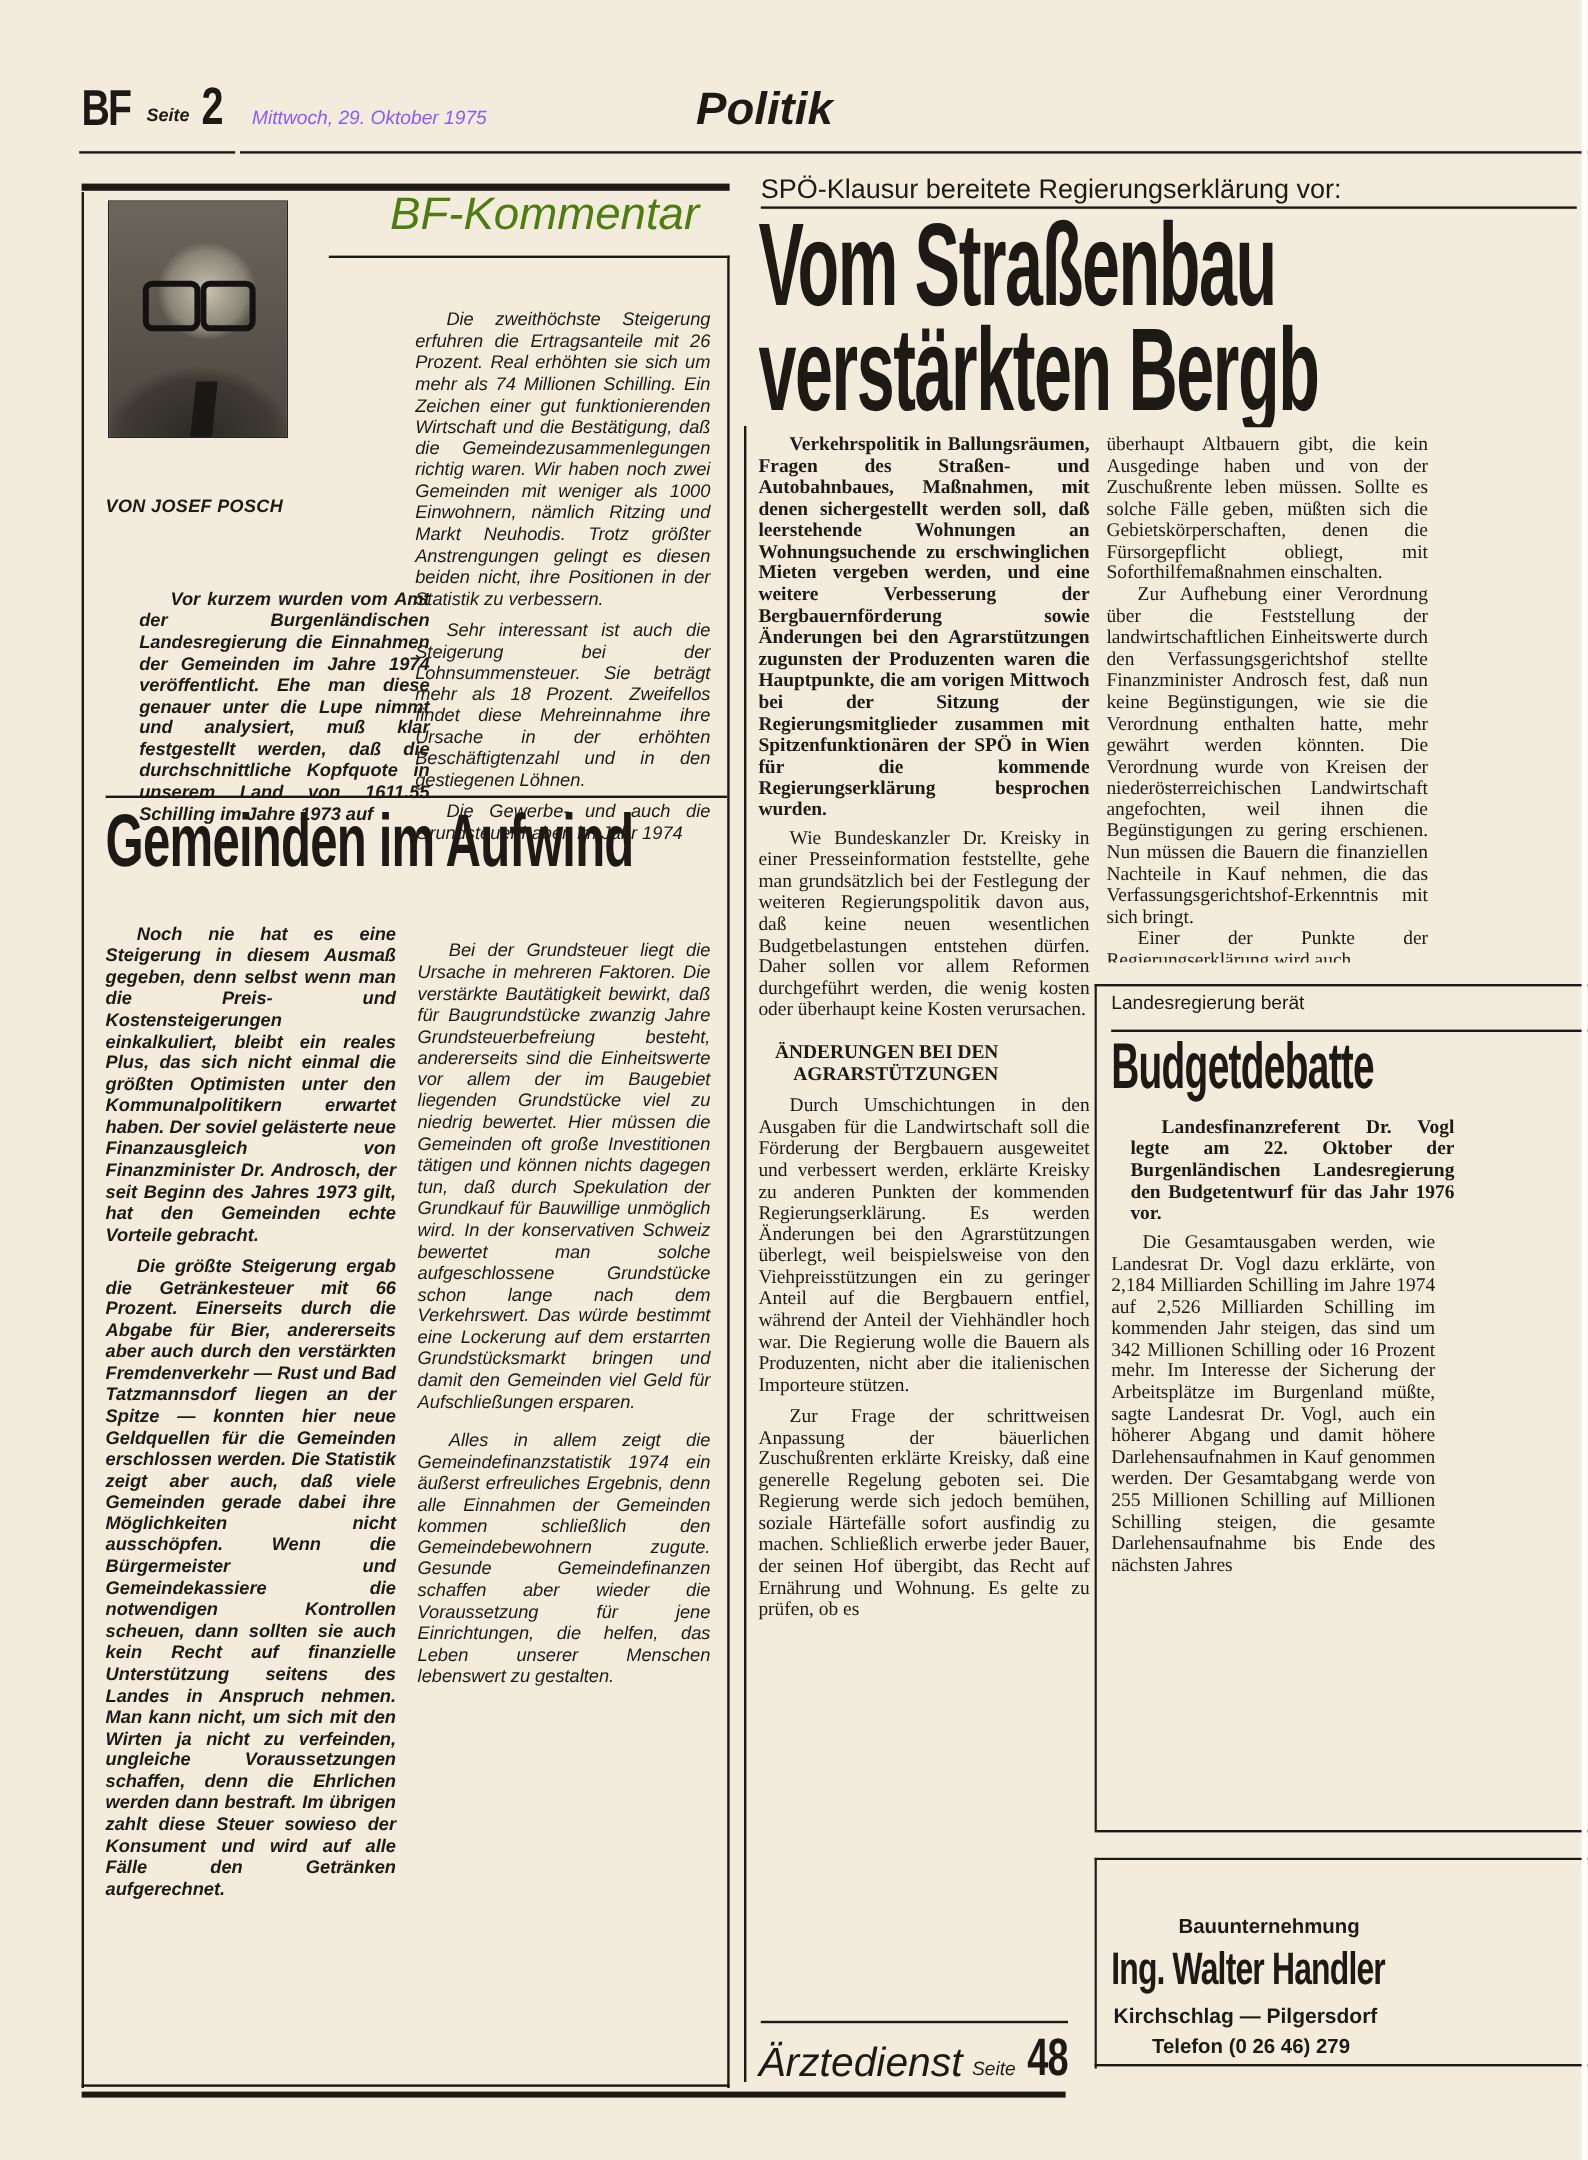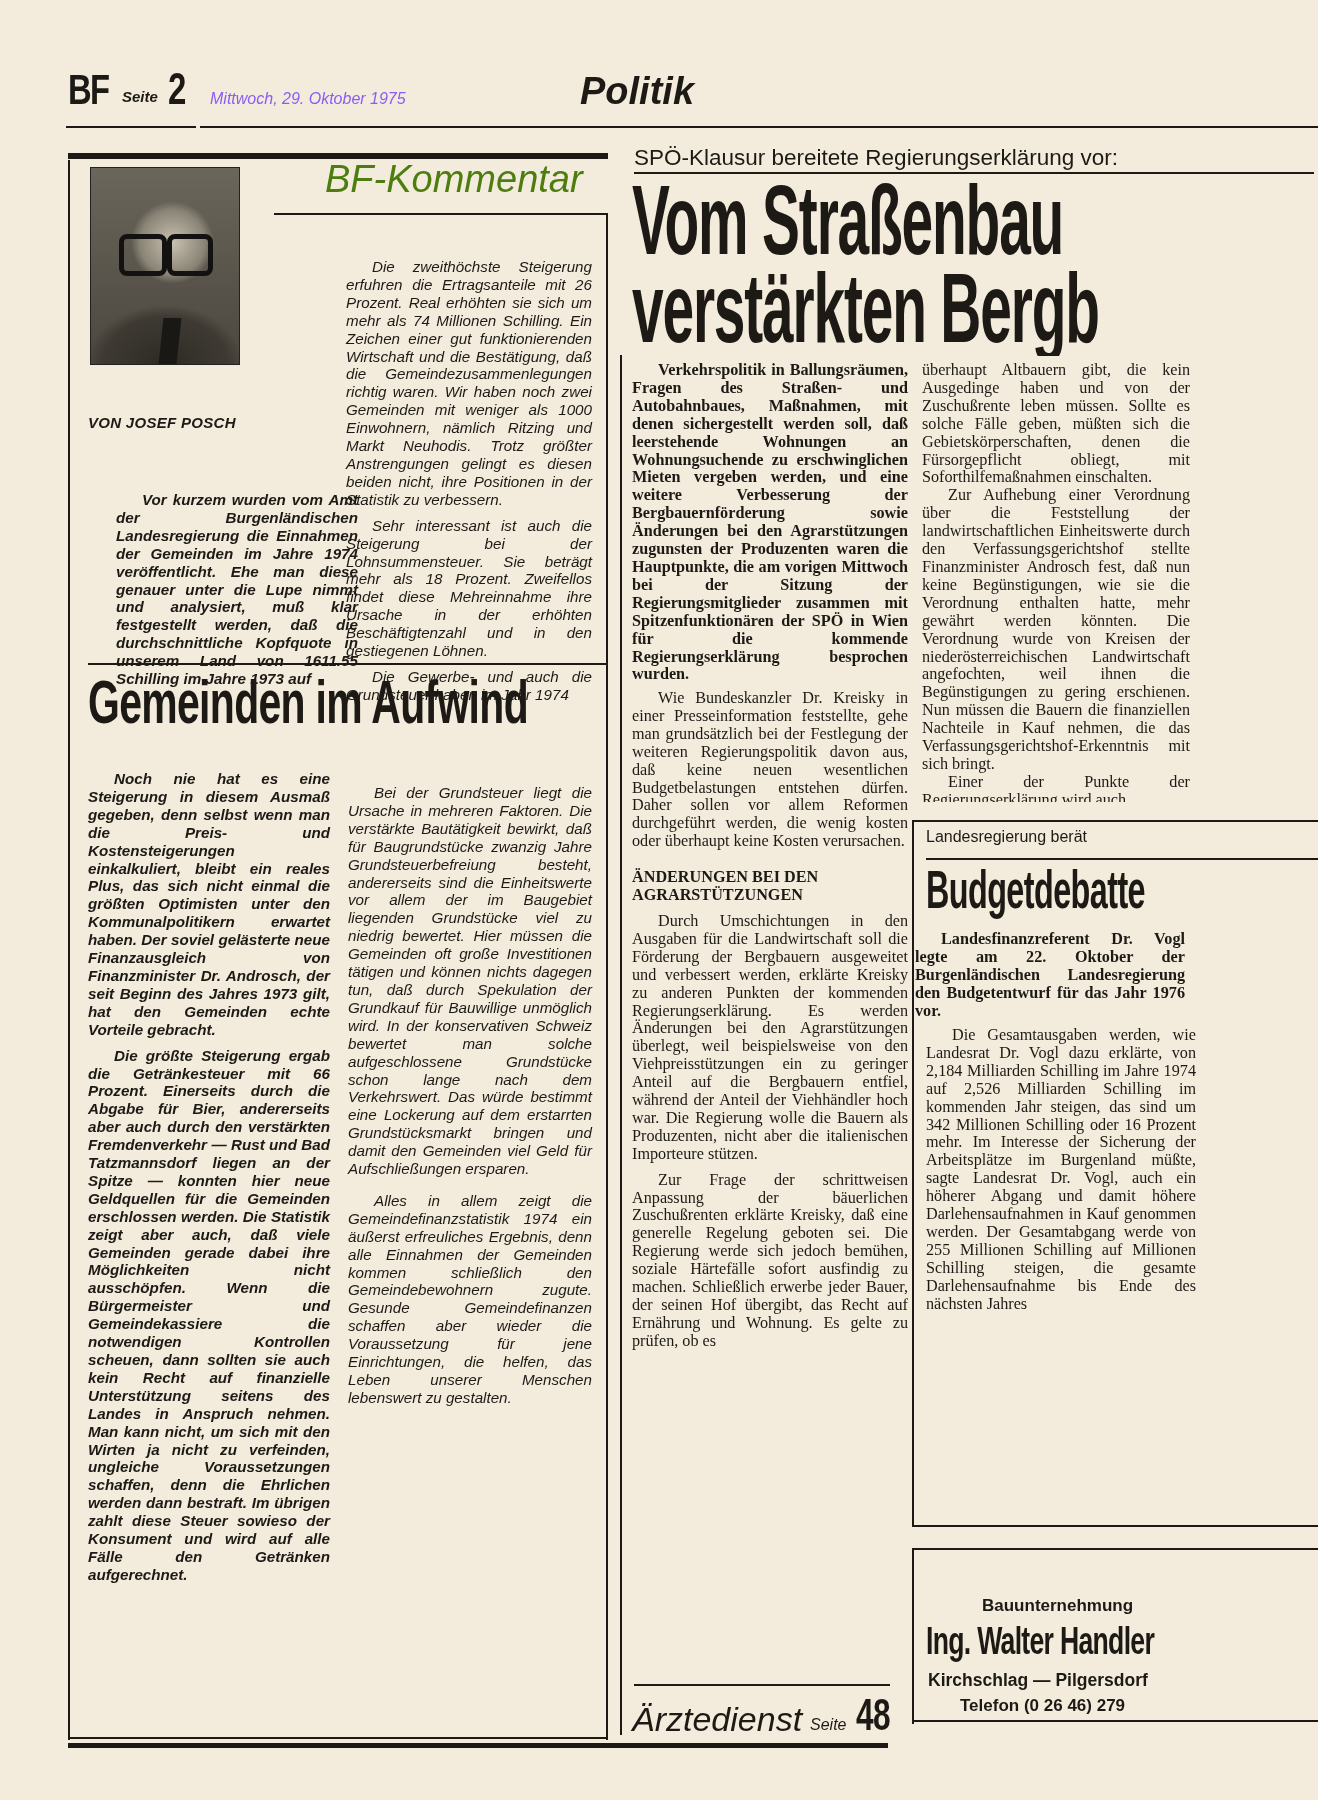--- a/index.html
+++ b/index.html
@@ -86,21 +86,21 @@
 </div>
 
 <div class="rule" style="left:620px;top:355px;width:1.5px;height:1380px;"></div>
 
 <div class="abs col sr-col bold" style="left:632px;top:362px;width:276px;">
   <p>Verkehrspolitik in Ballungsräumen, Fragen des Straßen- und Autobahnbaues, Maßnahmen, mit denen sichergestellt werden soll, daß leerstehende Wohnungen an Wohnungsuchende zu erschwinglichen Mieten vergeben werden, und eine weitere Verbesserung der Bergbauernförderung sowie Änderungen bei den Agrarstützungen zugunsten der Produzenten waren die Hauptpunkte, die am vorigen Mittwoch bei der Sitzung der Regierungsmitglieder zusammen mit Spitzenfunktionären der SPÖ in Wien für die kommende Regierungserklärung besprochen wurden.</p>
 </div>
 
 <div class="abs col sr-col" style="left:632px;top:690px;width:276px;">
   <p>Wie Bundeskanzler Dr. Kreisky in einer Presseinformation feststellte, gehe man grundsätzlich bei der Festlegung der weiteren Regierungspolitik davon aus, daß keine neuen wesentlichen Budgetbelastungen entstehen dürfen. Daher sollen vor allem Reformen durchgeführt werden, die wenig kosten oder überhaupt keine Kosten verursachen.</p>
-  <p class="noind" style="font-weight:bold;margin-top:18px;text-align:left;width:200px;">ÄNDERUNGEN BEI DEN AGRARSTÜTZUNGEN</p>
+  <p class="noind" style="font-weight:bold;margin-top:18px;text-align:right;width:200px;">ÄNDERUNGEN BEI DEN AGRARSTÜTZUNGEN</p>
   <p>Durch Umschichtungen in den Ausgaben für die Landwirtschaft soll die Förderung der Bergbauern ausgeweitet und verbessert werden, erklärte Kreisky zu anderen Punkten der kommenden Regierungserklärung. Es werden Änderungen bei den Agrarstützungen überlegt, weil beispielsweise von den Viehpreisstützungen ein zu geringer Anteil auf die Bergbauern entfiel, während der Anteil der Viehhändler hoch war. Die Regierung wolle die Bauern als Produzenten, nicht aber die italienischen Importeure stützen.</p>
   <p>Zur Frage der schrittweisen Anpassung der bäuerlichen Zuschußrenten erklärte Kreisky, daß eine generelle Regelung geboten sei. Die Regierung werde sich jedoch bemühen, soziale Härtefälle sofort ausfindig zu machen. Schließlich erwerbe jeder Bauer, der seinen Hof übergibt, das Recht auf Ernährung und Wohnung. Es gelte zu prüfen, ob es</p>
 </div>
 
 <div class="abs clip" style="left:922px;top:362px;width:401px;height:440px;">
   <div class="col sr-col" style="width:268px;">
     <p class="noind" style="margin:0;">überhaupt Altbauern gibt, die kein Ausgedinge haben und von der Zuschußrente leben müssen. Sollte es solche Fälle geben, müßten sich die Gebietskörperschaften, denen die Fürsorgepflicht obliegt, mit Soforthilfemaßnahmen einschalten.</p>
     <p style="margin:0;">Zur Aufhebung einer Verordnung über die Feststellung der landwirtschaftlichen Einheitswerte durch den Verfassungsgerichtshof stellte Finanzminister Androsch fest, daß nun keine Begünstigungen, wie sie die Verordnung enthalten hatte, mehr gewährt werden könnten. Die Verordnung wurde von Kreisen der niederösterreichischen Landwirtschaft angefochten, weil ihnen die Begünstigungen zu gering erschienen. Nun müssen die Bauern die finanziellen Nachteile in Kauf nehmen, die das Verfassungsgerichtshof-Erkenntnis mit sich bringt.</p>
     <p style="margin:0;">Einer der Punkte der Regierungserklärung wird auch</p>
   </div>
@@ -110,21 +110,21 @@
 <span class="abs sans-it" style="left:632px;top:1700px;font-size:34px;">Ärztedienst</span>
 <span class="abs sans-it" style="left:810px;top:1716px;font-size:16px;">Seite</span>
 <span class="abs cond" style="left:856px;top:1690px;font-size:44px;font-weight:900;transform:scaleX(0.72);">48</span>
 
 <div class="abs clip" style="left:912px;top:820px;width:420px;height:880px;">
   <div class="rule" style="left:0;top:0;width:420px;height:2px;"></div>
   <div class="rule" style="left:0;top:0;width:2px;height:705px;"></div>
   <span class="abs" style="left:14px;top:8px;font-size:16px;white-space:nowrap;">Landesregierung berät</span>
   <div class="rule" style="left:14px;top:38px;width:400px;height:1.5px;"></div>
   <span class="abs cond" style="left:14px;top:38px;font-size:54px;font-weight:900;transform:scaleX(0.6);">Budgetdebatte</span>
-  <div class="abs col sr-col bold" style="left:3px;top:111px;width:270px;">
+  <div class="abs col sr-col bold" style="left:30px;top:111px;width:270px;">
     <p style="margin:0;">Landesfinanzreferent Dr. Vogl legte am 22. Oktober der Burgenländischen Landesregierung den Budgetentwurf für das Jahr 1976 vor.</p>
   </div>
   <div class="abs col sr-col" style="left:14px;top:207px;width:270px;">
     <p style="margin:0;">Die Gesamtausgaben werden, wie Landesrat Dr. Vogl dazu erklärte, von 2,184 Milliarden Schilling im Jahre 1974 auf 2,526 Milliarden Schilling im kommenden Jahr steigen, das sind um 342 Millionen Schilling oder 16 Prozent mehr. Im Interesse der Sicherung der Arbeitsplätze im Burgenland müßte, sagte Landesrat Dr. Vogl, auch ein höherer Abgang und damit höhere Darlehensaufnahmen in Kauf genommen werden. Der Gesamtabgang werde von 255 Millionen Schilling auf Millionen Schilling steigen, die gesamte Darlehensaufnahme bis Ende des nächsten Jahres</p>
   </div>
   <div class="rule" style="left:0;top:705px;width:420px;height:2px;"></div>
 </div>
 
 <div class="abs clip" style="left:912px;top:1548px;width:420px;height:176px;">
   <div class="rule" style="left:0;top:0;width:420px;height:2px;"></div>

